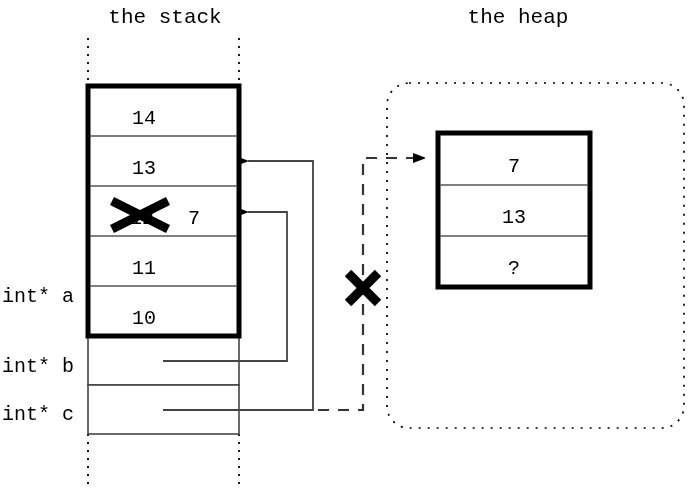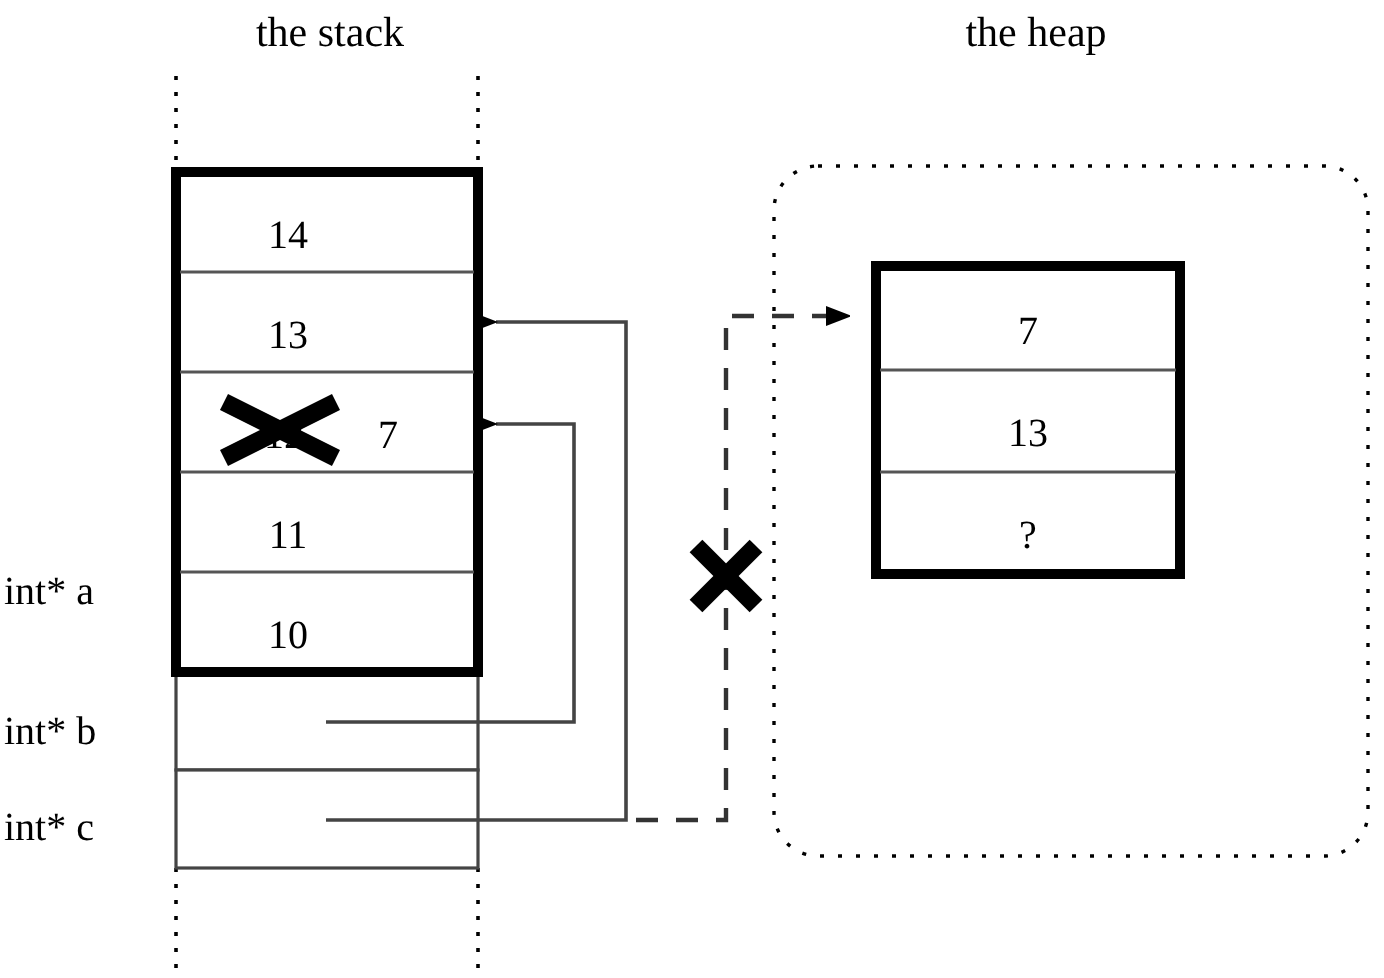--- a/index.html
+++ b/index.html
@@ -6,21 +6,21 @@
     margin: 0;
     padding: 0;
     background: #ffffff;
   }
   #page {
     position: relative;
     width: 692px;
     height: 489px;
     background: #ffffff;
     overflow: hidden;
-    font-family: Liberation Serif, serif;
+    font-family: Liberation Mono, monospace;
     color: #000000;
   }
   #diagram-svg {
     position: absolute;
     left: 0;
     top: 0;
   }
   .ttl {
     font-size: 21px;
     text-anchor: middle;

